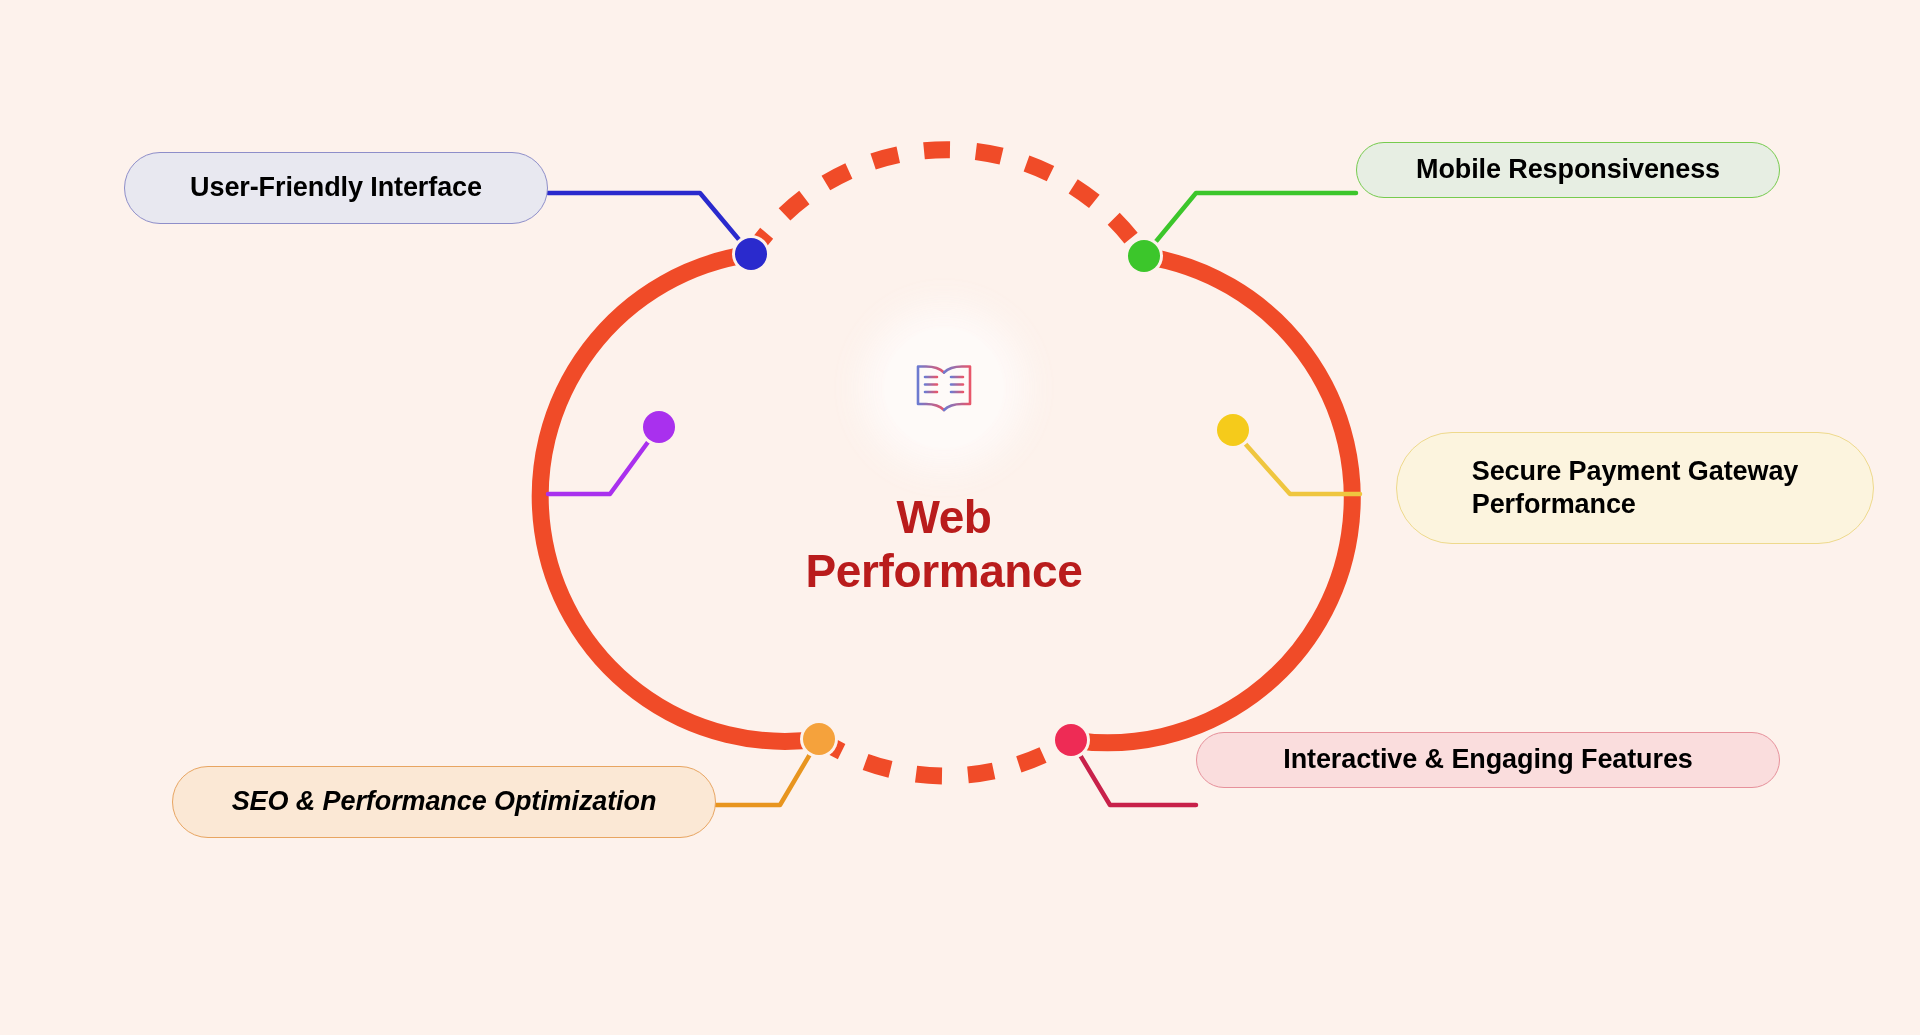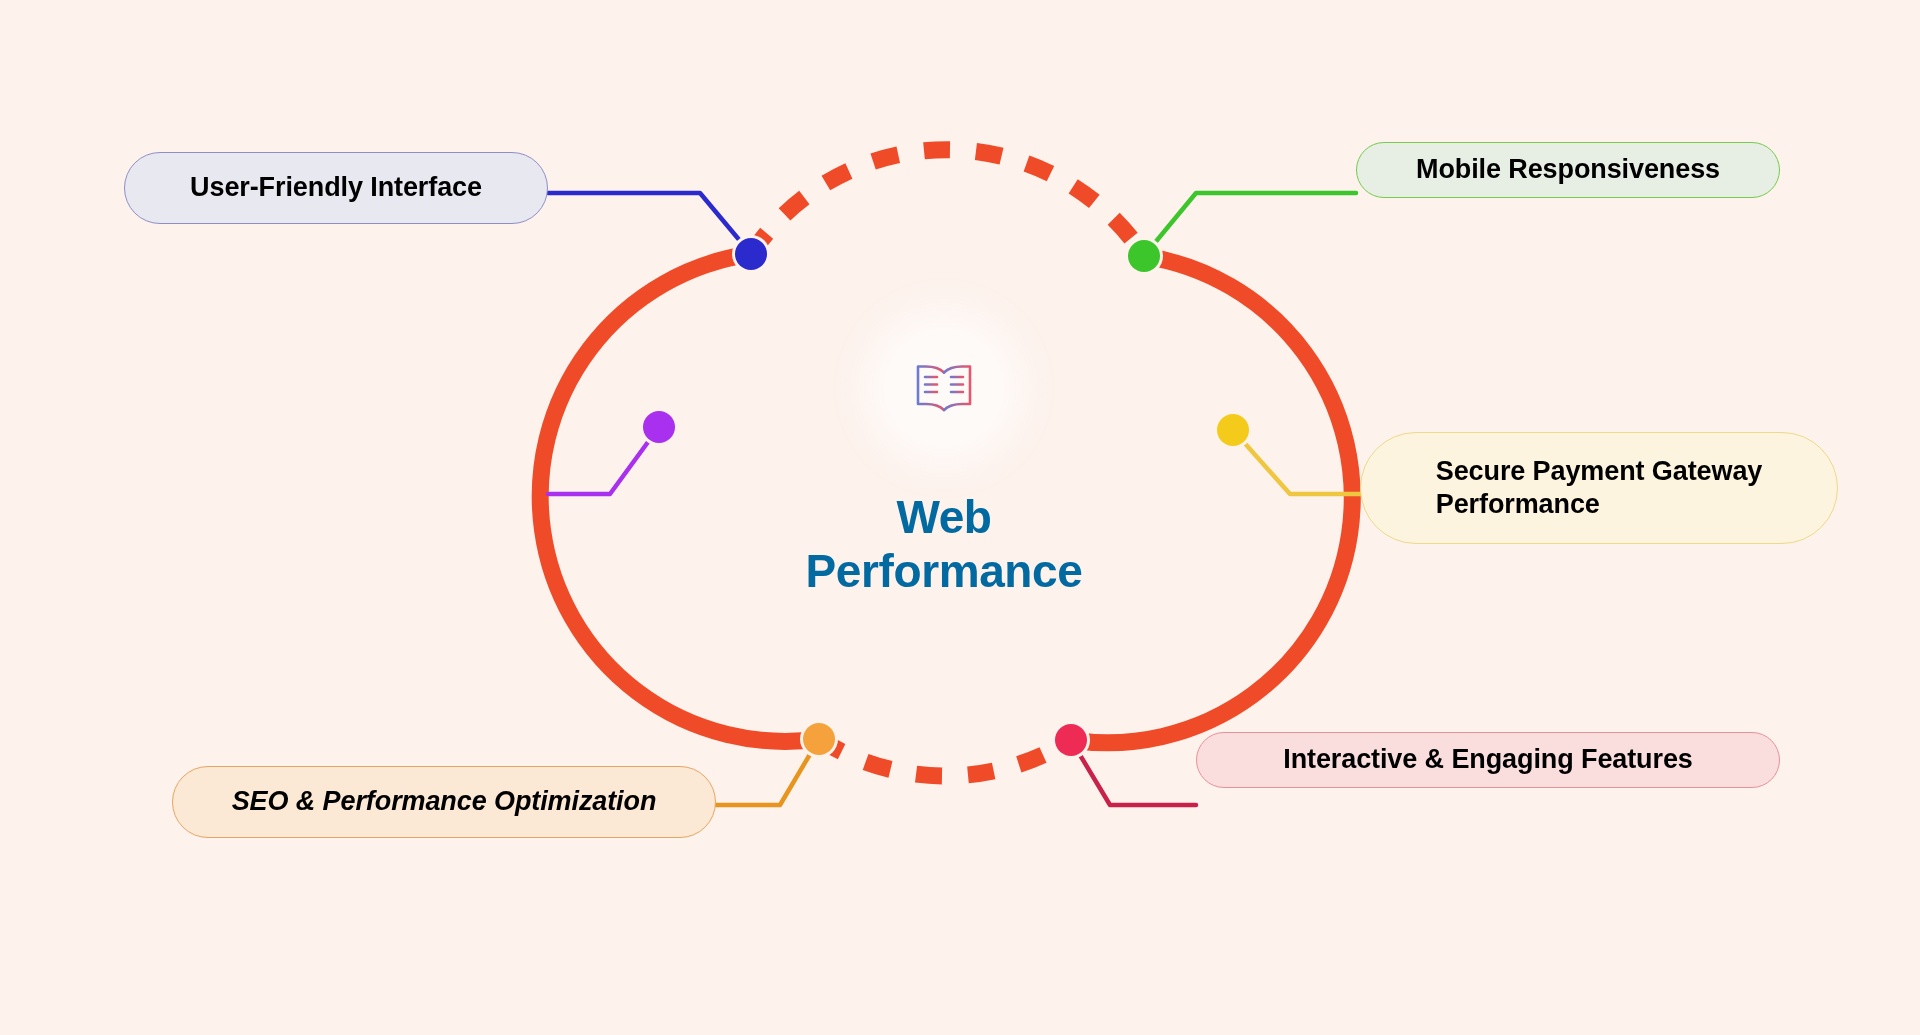--- a/index.html
+++ b/index.html
@@ -27,21 +27,21 @@
   }
   .hub-title {
     position:absolute;
     left:660px; top:490px;
     width:568px;
     text-align:center;
     font-size:46px;
     font-weight:700;
     line-height:1.18;
     letter-spacing:-0.4px;
-    color:#0369a1;
+    color:#b91c1c;
   }
 
   
   .pill {
     position:absolute;
     display:flex;
     align-items:center;
     justify-content:center;
     text-align:left;
     border-radius:999px;
@@ -55,21 +55,21 @@
   }
 
   .p-ui   { left:124px;  top:152px;  width:424px; height:72px;
             background:#E8E8F0; border-color:#8E8EC9; }
   .p-lms  { left:52px;   top:432px;  width:496px; height:112px;
             background:#F2DCF4; border-color:#C483E0; }
   .p-seo  { left:172px;  top:766px;  width:544px; height:72px;
             background:#FBE8D5; border-color:#E8A561;font-style:italic; }
   .p-mob  { left:1356px; top:142px;  width:424px; height:56px;
             background:#E7EEE3; border-color:#76CB4E; }
-  .p-pay  { left:1360px; top:432px;  width:478px; height:112px;
+  .p-pay  { left:1396px; top:432px;  width:478px; height:112px;
             background:#FCF4DE; border-color:#EED98C; }
   .p-int  { left:1196px; top:732px;  width:584px; height:56px;
             background:#FADDDD; border-color:#E6919B; }
 </style>
 </head>
 <body>
 
 <div id="stage">
 
   <svg id="wires" viewBox="0 0 1920 1035">

